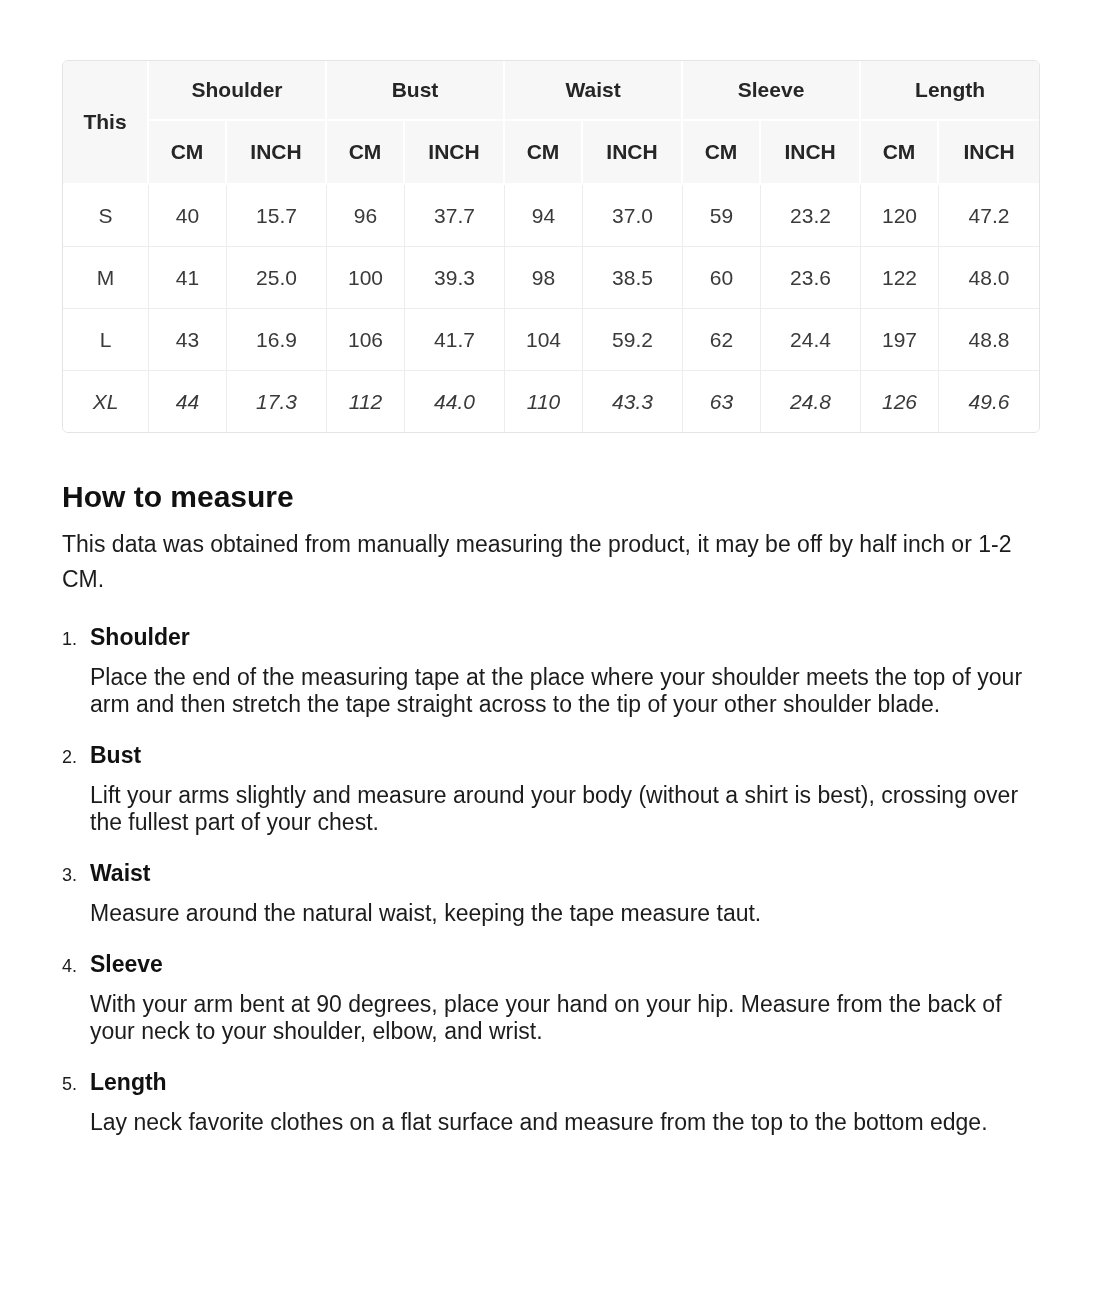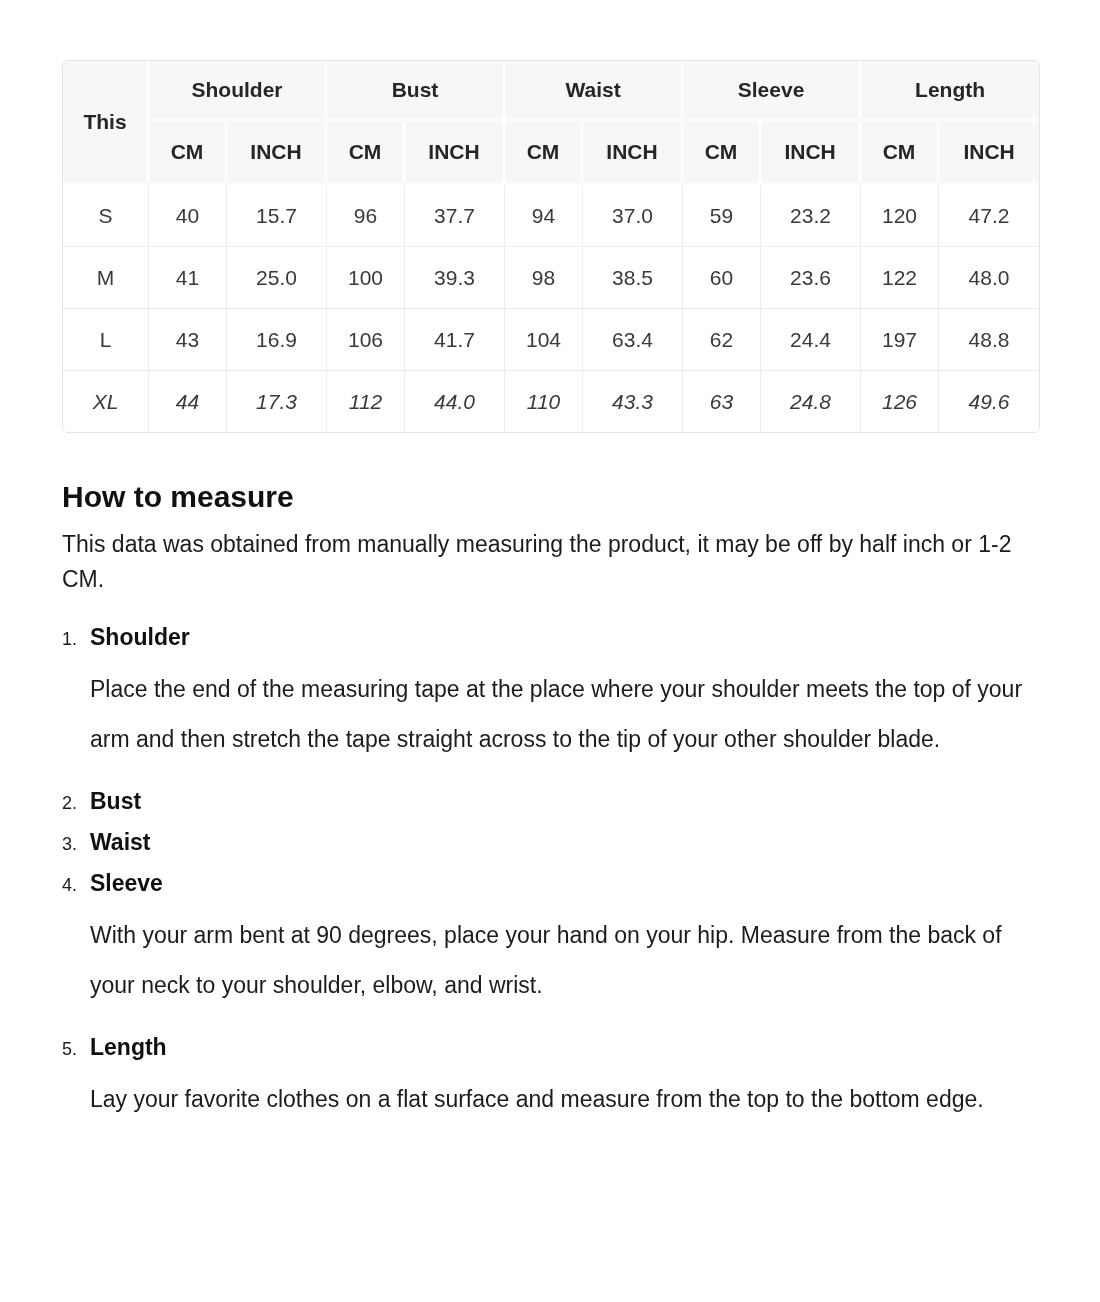--- a/index.html
+++ b/index.html
@@ -88,21 +88,21 @@
   .step-term {
     font-size: 23px;
     line-height: 28px;
     font-weight: 700;
     color: #111111;
   }
   .step-desc {
     margin: 0 0 23px 28px;
     width: 945px;
     font-size: 23px;
-    line-height: 50px;
+    line-height: 27px;
     color: #1c1c1c;
   }
 </style>
 </head>
 <body>
 
 <div class="page">
 
   <div class="table-card">
     <table>
@@ -168,21 +168,21 @@
           <td>122</td>
           <td>48.0</td>
         </tr>
         <tr>
           <td>L</td>
           <td>43</td>
           <td>16.9</td>
           <td>106</td>
           <td>41.7</td>
           <td>104</td>
-          <td>63.4</td>
+          <td>59.2</td>
           <td>62</td>
           <td>24.4</td>
           <td>197</td>
           <td>48.8</td>
         </tr>
         <tr>
           <td>XL</td>
           <td>44</td>
           <td>17.3</td>
           <td>112</td>
@@ -208,37 +208,39 @@
           <span class="step-num">1.</span>
           <span class="step-term">Shoulder</span>
         </div>
         <p class="step-desc">Place the end of the measuring tape at the place where your shoulder meets the top of your arm and then stretch the tape straight across to the tip of your other shoulder blade.</p>
       </li>
       <li class="step">
         <div class="step-head">
           <span class="step-num">2.</span>
           <span class="step-term">Bust</span>
         </div>
+        <p class="step-desc">Lift your arms slightly and measure around your body (without a shirt is best), crossing over the fullest part of your chest.</p>
       </li>
       <li class="step">
         <div class="step-head">
           <span class="step-num">3.</span>
           <span class="step-term">Waist</span>
         </div>
+        <p class="step-desc">Measure around the natural waist, keeping the tape measure taut.</p>
       </li>
       <li class="step">
         <div class="step-head">
           <span class="step-num">4.</span>
           <span class="step-term">Sleeve</span>
         </div>
         <p class="step-desc">With your arm bent at 90 degrees, place your hand on your hip. Measure from the back of your neck to your shoulder, elbow, and wrist.</p>
       </li>
       <li class="step">
         <div class="step-head">
           <span class="step-num">5.</span>
           <span class="step-term">Length</span>
         </div>
-        <p class="step-desc">Lay your favorite clothes on a flat surface and measure from the top to the bottom edge.</p>
+        <p class="step-desc">Lay neck favorite clothes on a flat surface and measure from the top to the bottom edge.</p>
       </li>
     </ol>
   </section>
 
 </div>
 
 </body></html>

